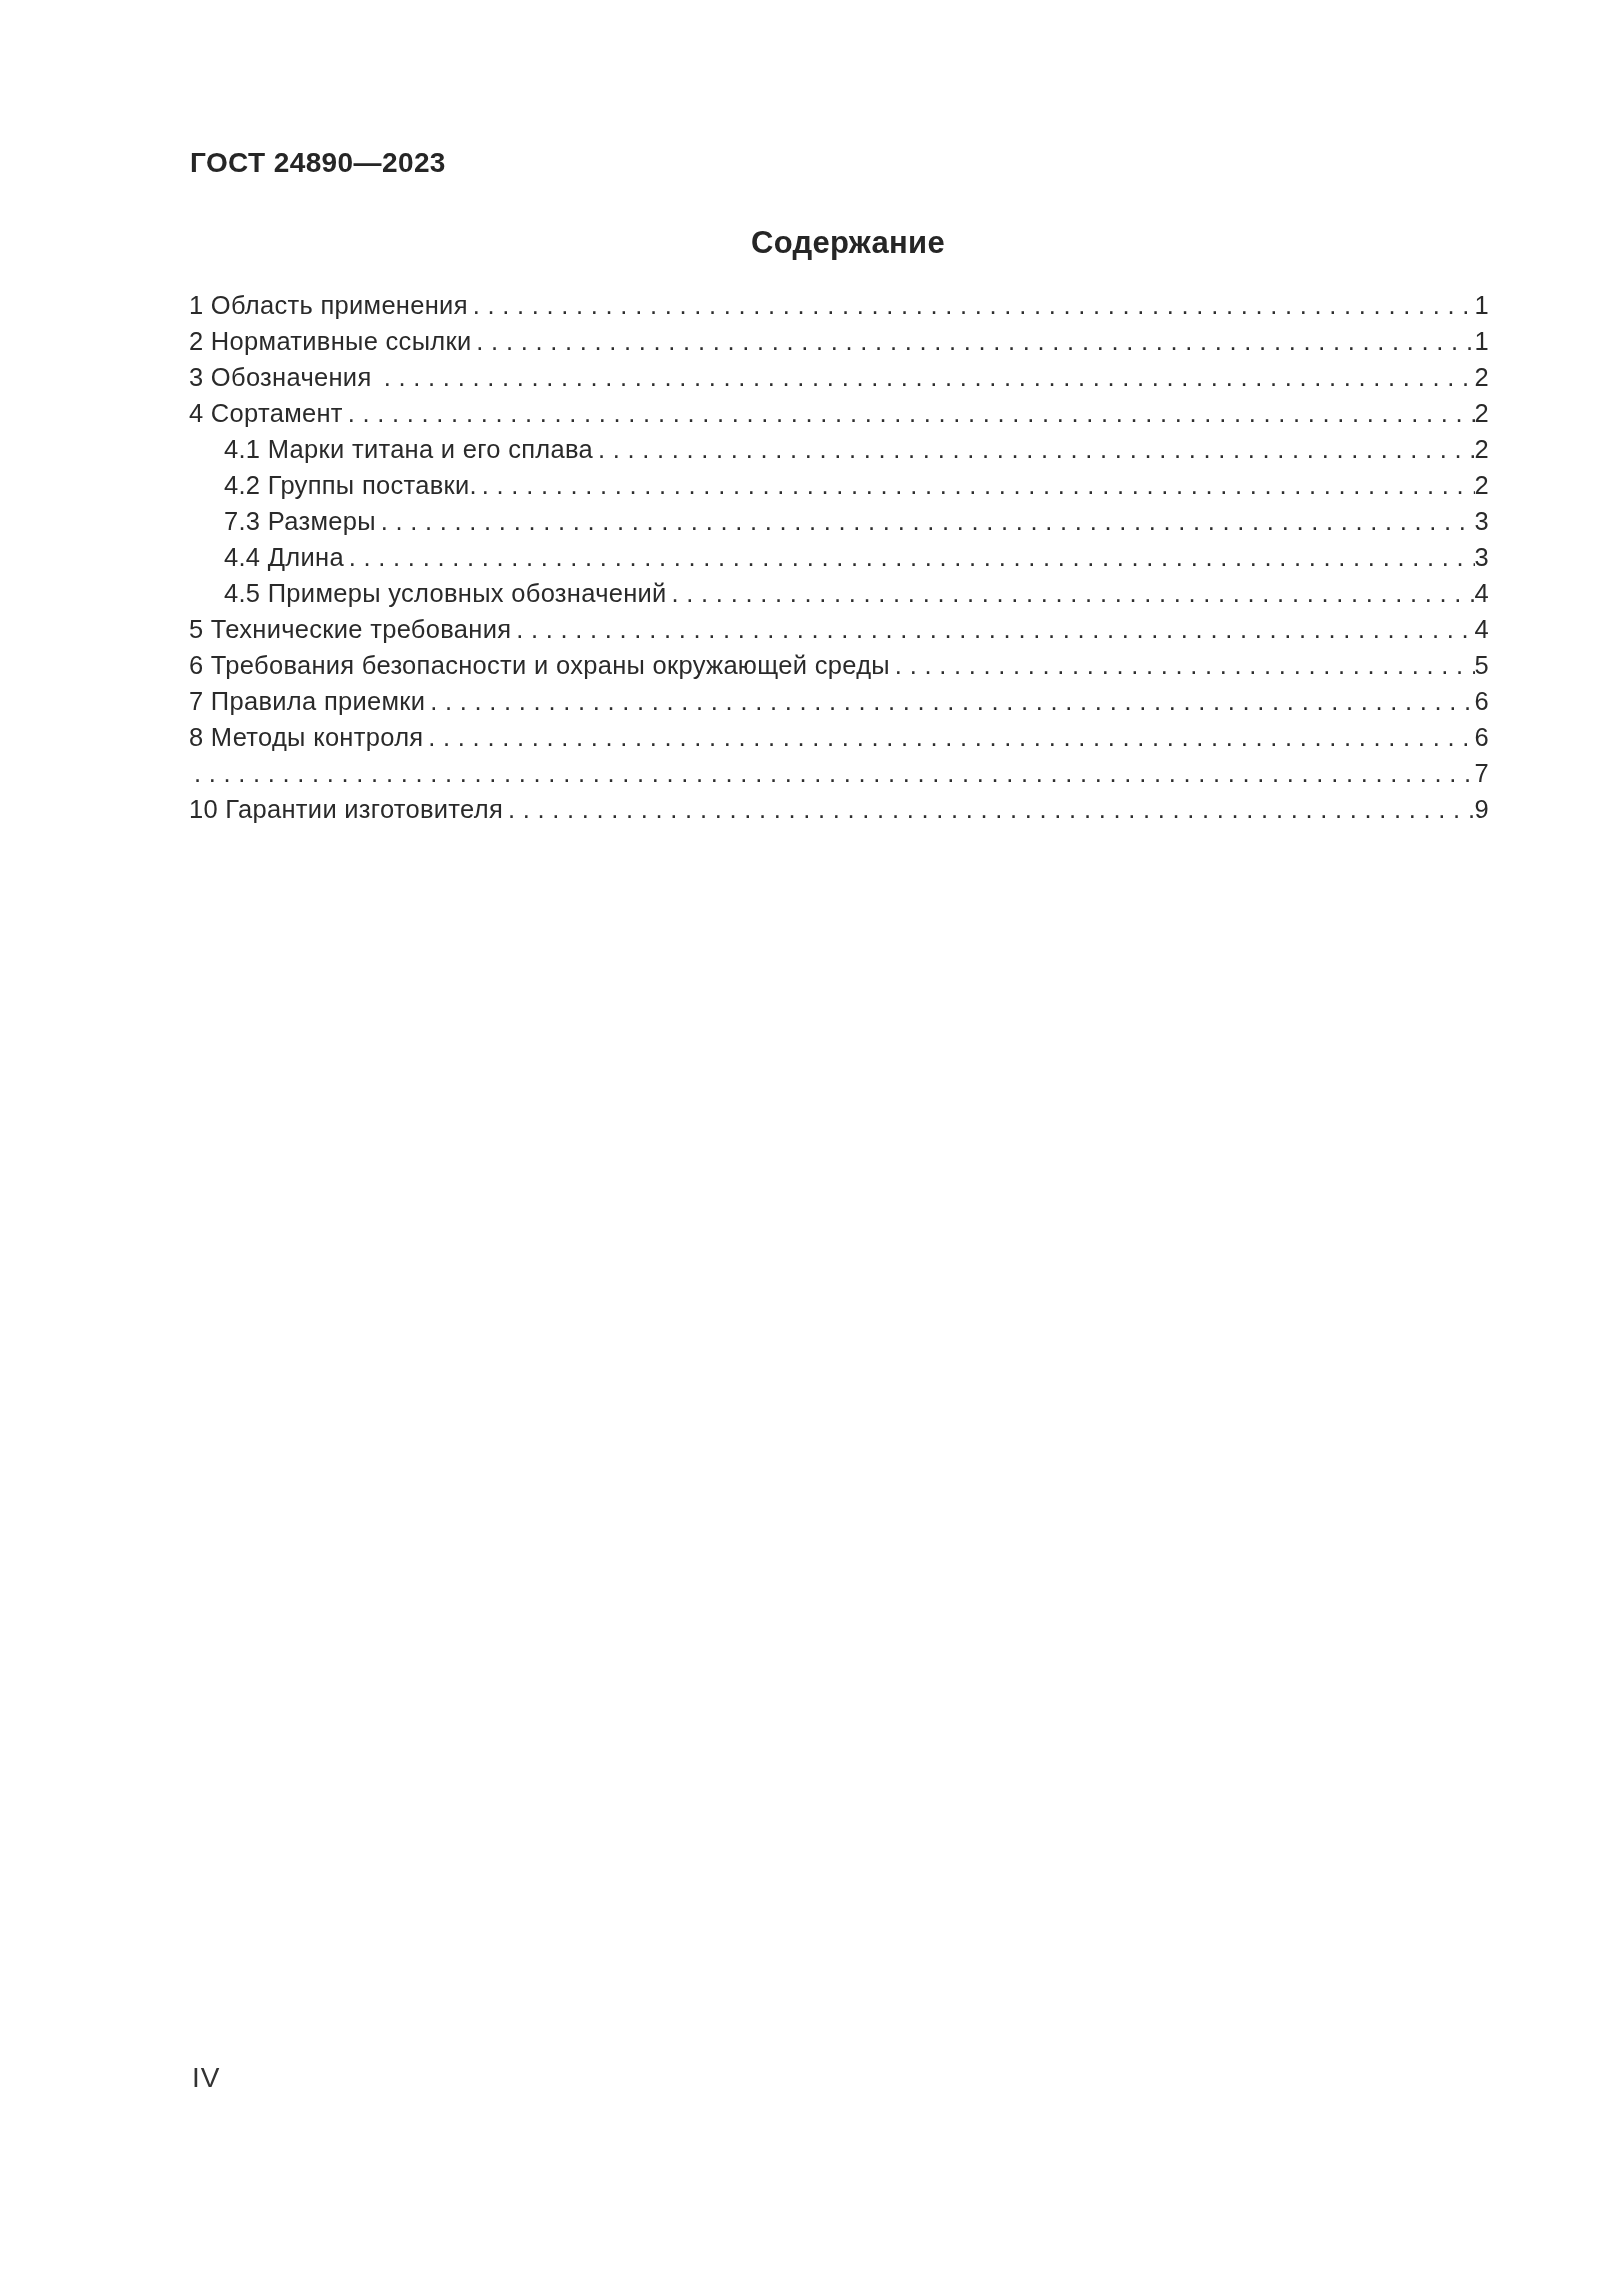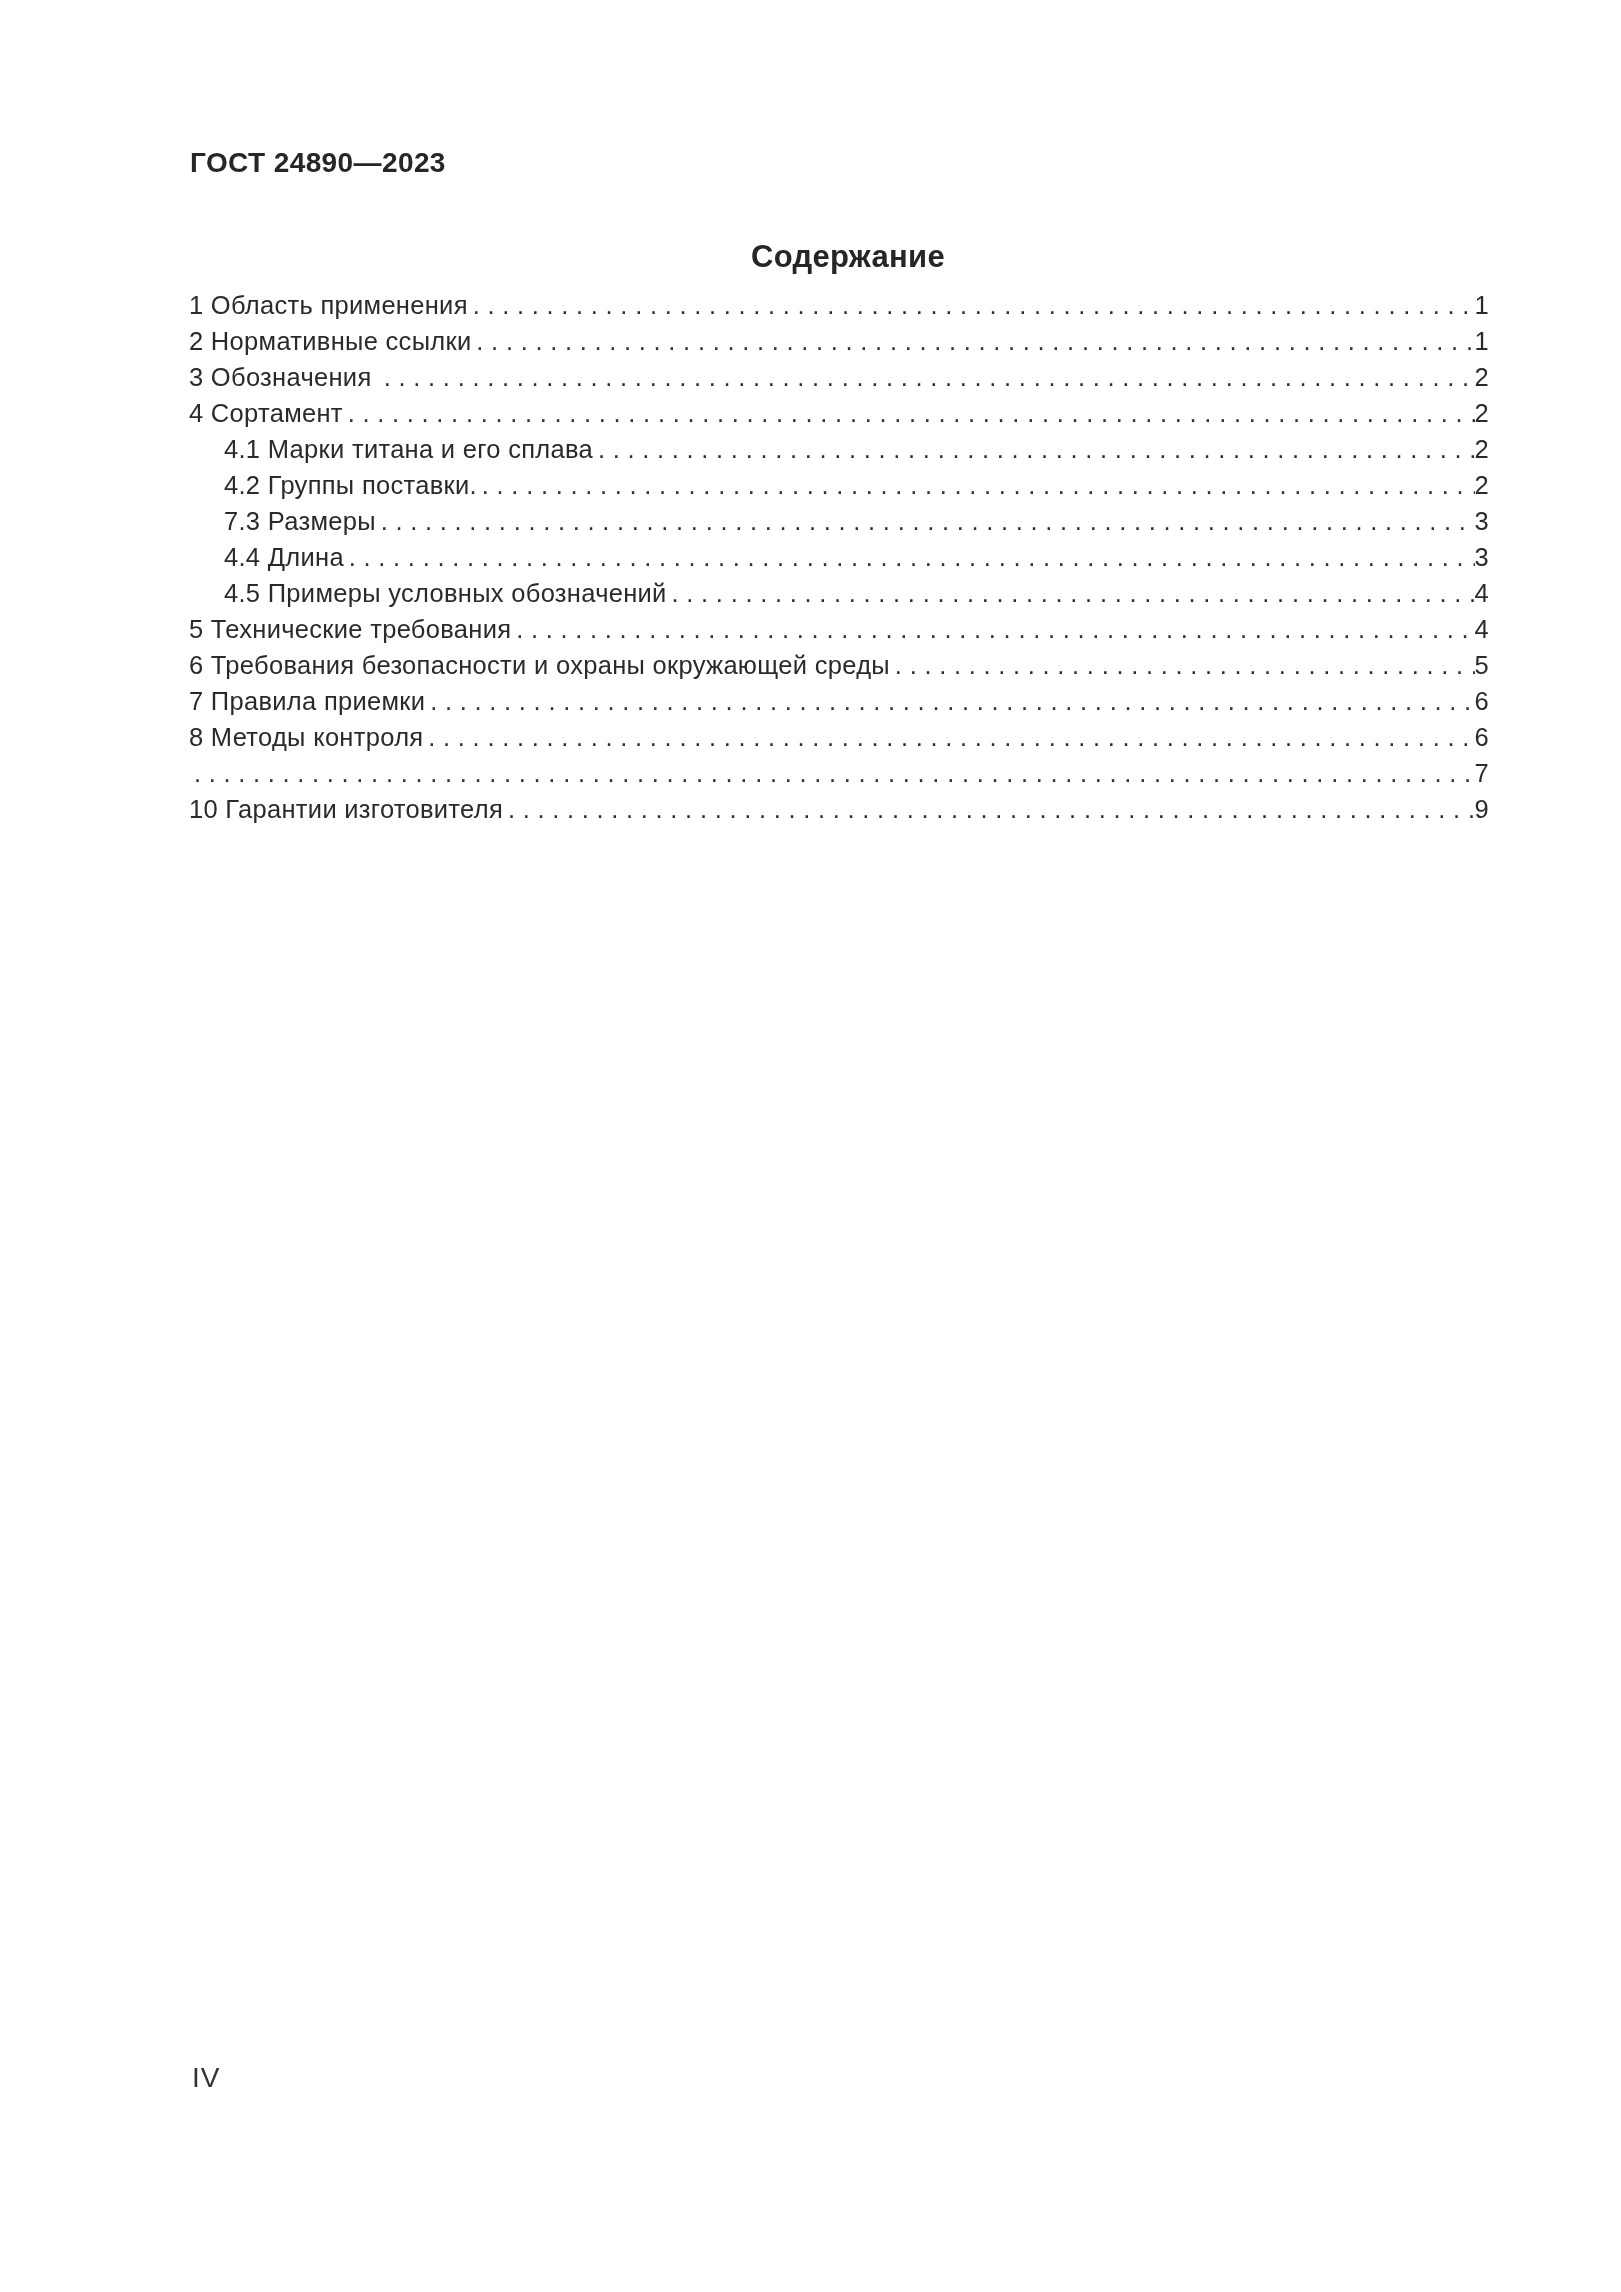--- a/index.html
+++ b/index.html
@@ -26,21 +26,21 @@
     font-weight: 700;
     letter-spacing: 0.4px;
     color: #262626;
     white-space: nowrap;
   }
   .doc-title {
     position: absolute;
     left: 197px;
     right: 122px;
     top: 223px;
-    margin: 16px;
+    margin: 2px;
     text-align: center;
     font-size: 31px;
     font-weight: 700;
     letter-spacing: 0.3px;
     color: #262626;
   }
   .toc {
     position: absolute;
     left: 189px;
     right: 132px;

